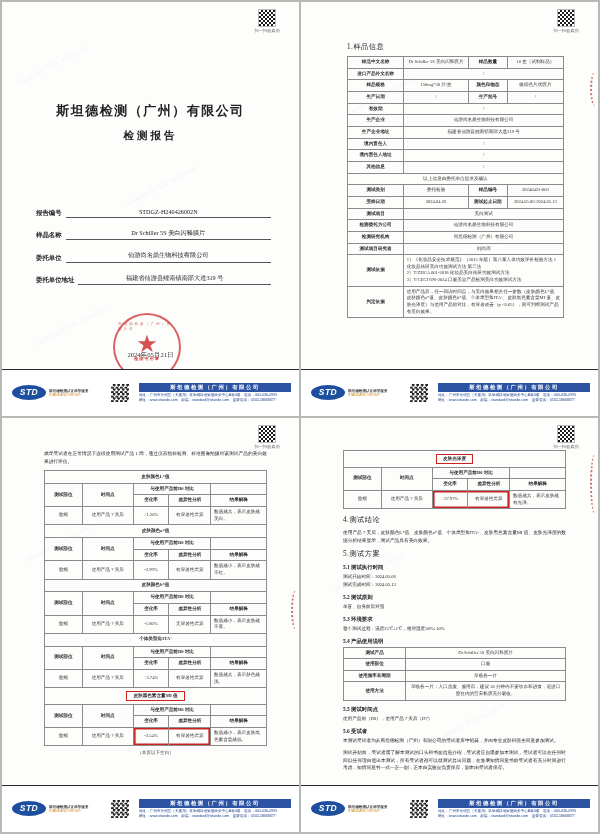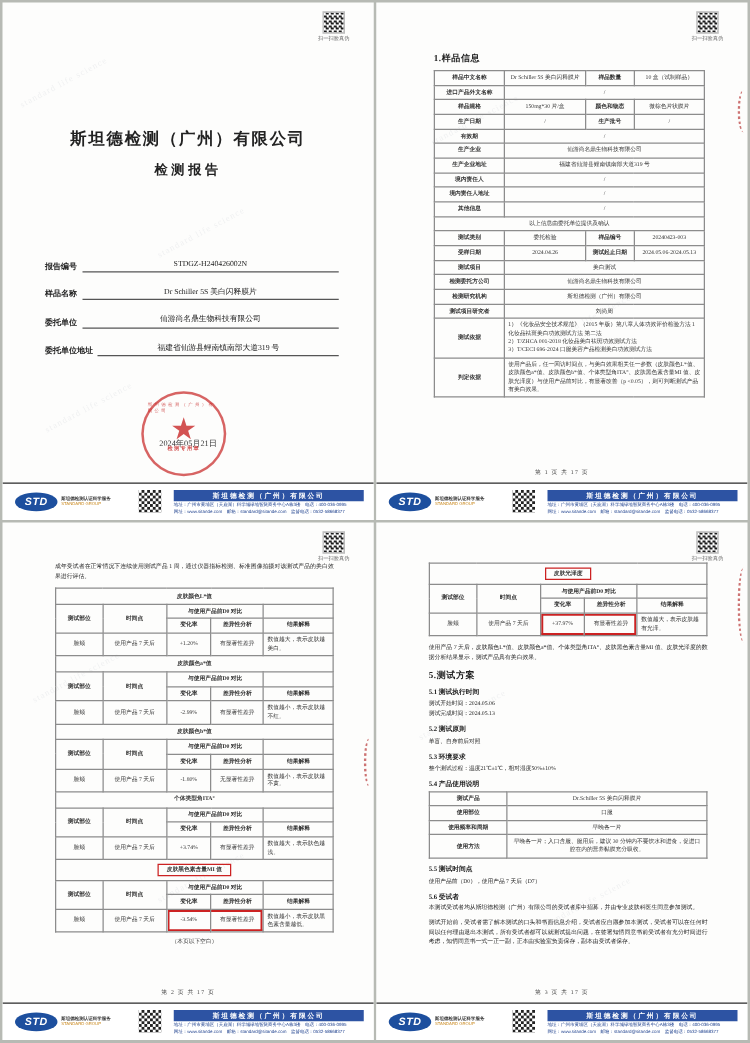--- a/index.html
+++ b/index.html
@@ -26,21 +26,21 @@
   .qrbox { position:absolute; top:8px; right:12px; width:40px; text-align:center; z-index:3; }
   .qr { width:16px; height:16px; margin:0 auto;
         background:repeating-conic-gradient(#1c1c1c 0% 25%, #fff 0% 50%);
         background-size:4px 4px; outline:1px solid #bbb; }
   .qrbox .lbl { font-size:4.2px; color:#666; margin-top:1.5px; }
 
   
   .ride { position:absolute; right:-2px; width:8px; border-left:2px dotted rgba(178,40,40,.65); border-radius:60% 0 0 60%; z-index:4; }
 
   
-  .pfooter { position:absolute; left:0; right:0; bottom:0; height:30px;
+  .pfooter { position:absolute; left:0; right:0; bottom:0; height:47px;
              border-top:1.5px solid #2a2a2a; background:#fff;
              display:flex; align-items:center; padding:3px 8px 4px 10px; box-sizing:border-box;
              font-family:"Liberation Sans", sans-serif; z-index:3; }
   .stdlogo { width:34px; height:15px; background:#1d4f9e; border-radius:50%;
              color:#fff; font-weight:bold; font-size:8.5px; line-height:15px; text-align:center;
              font-style:italic; letter-spacing:.5px; flex-shrink:0; }
   .logocap { margin-left:3px; width:44px; flex-shrink:0; }
   .logocap .c1 { font-size:3.6px; color:#3a3a3a; font-weight:bold; }
   .logocap .c2 { font-size:3.4px; color:#c8861a; }
   .fqr { width:18px; height:18px; margin:0 10px 0 18px;
@@ -81,21 +81,21 @@
   .seal { position:absolute; left:111px; top:311px; width:64px; height:64px;
           border:2.6px solid rgba(198,34,34,.7); border-radius:50%; z-index:2;
           display:flex; flex-direction:column; align-items:center; justify-content:center;
           background:rgba(255,255,255,.05); }
   .seal .star { color:rgba(198,34,34,.78); font-size:24px; line-height:22px; }
   .seal .stxt { color:rgba(198,34,34,.8); font-size:4.2px; font-weight:bold; margin-top:1px; letter-spacing:1px; }
   .seal .arc  { position:absolute; top:6px; color:rgba(198,34,34,.7); font-size:4px; letter-spacing:2px; transform:scale(.9); }
 
   
   .content { position:absolute; left:44px; right:30px; top:38px; z-index:1; }
-  .h1 { font-size:7.2px; font-weight:bold; margin:0 0 4px 0; letter-spacing:.5px; }
+  .h1 { font-size:7.2px; font-weight:normal; margin:0 0 4px 0; letter-spacing:.5px; }
   .h2 { font-size:5.4px; font-weight:bold; margin:5px 0 2px 0; }
   .para { font-size:4.7px; line-height:1.6; text-align:justify; margin:0 0 5px 0; }
   .small { font-size:4.6px; line-height:1.7; }
   .blanknote { text-align:center; font-size:4.6px; margin-top:4px; color:#444; }
   .gap { height:6px; }
 </style>
 </head>
 <body>
 
 <div class="sheet">
@@ -476,20 +476,21 @@
           <td>脸颊</td>
           <td>使用产品 7 天后</td>
           <td class="red-l">+37.97%</td>
           <td class="red-r">有显著性差异</td>
           <td class="tleft">数值越大，表示皮肤越有光泽。</td>
         </tr>
       </tbody>
         </table>
 
       <div class="gap"></div>
+      <div class="h1">4.测试结论</div>
       <div class="para">使用产品 7 天后，皮肤颜色L*值、皮肤颜色a*值、个体类型角ITA°、皮肤黑色素含量MI 值、皮肤光泽度的数据分析结果显示，测试产品具有美白效果。</div>
 
       <div class="h1">5.测试方案</div>
 
       <div class="h2">5.1 测试执行时间</div>
       <div class="small">测试开始时间：2024.05.06</div>
       <div class="small">测试完成时间：2024.05.13</div>
 
       <div class="h2">5.2 测试原则</div>
       <div class="small">单盲、自身前后对照</div>

